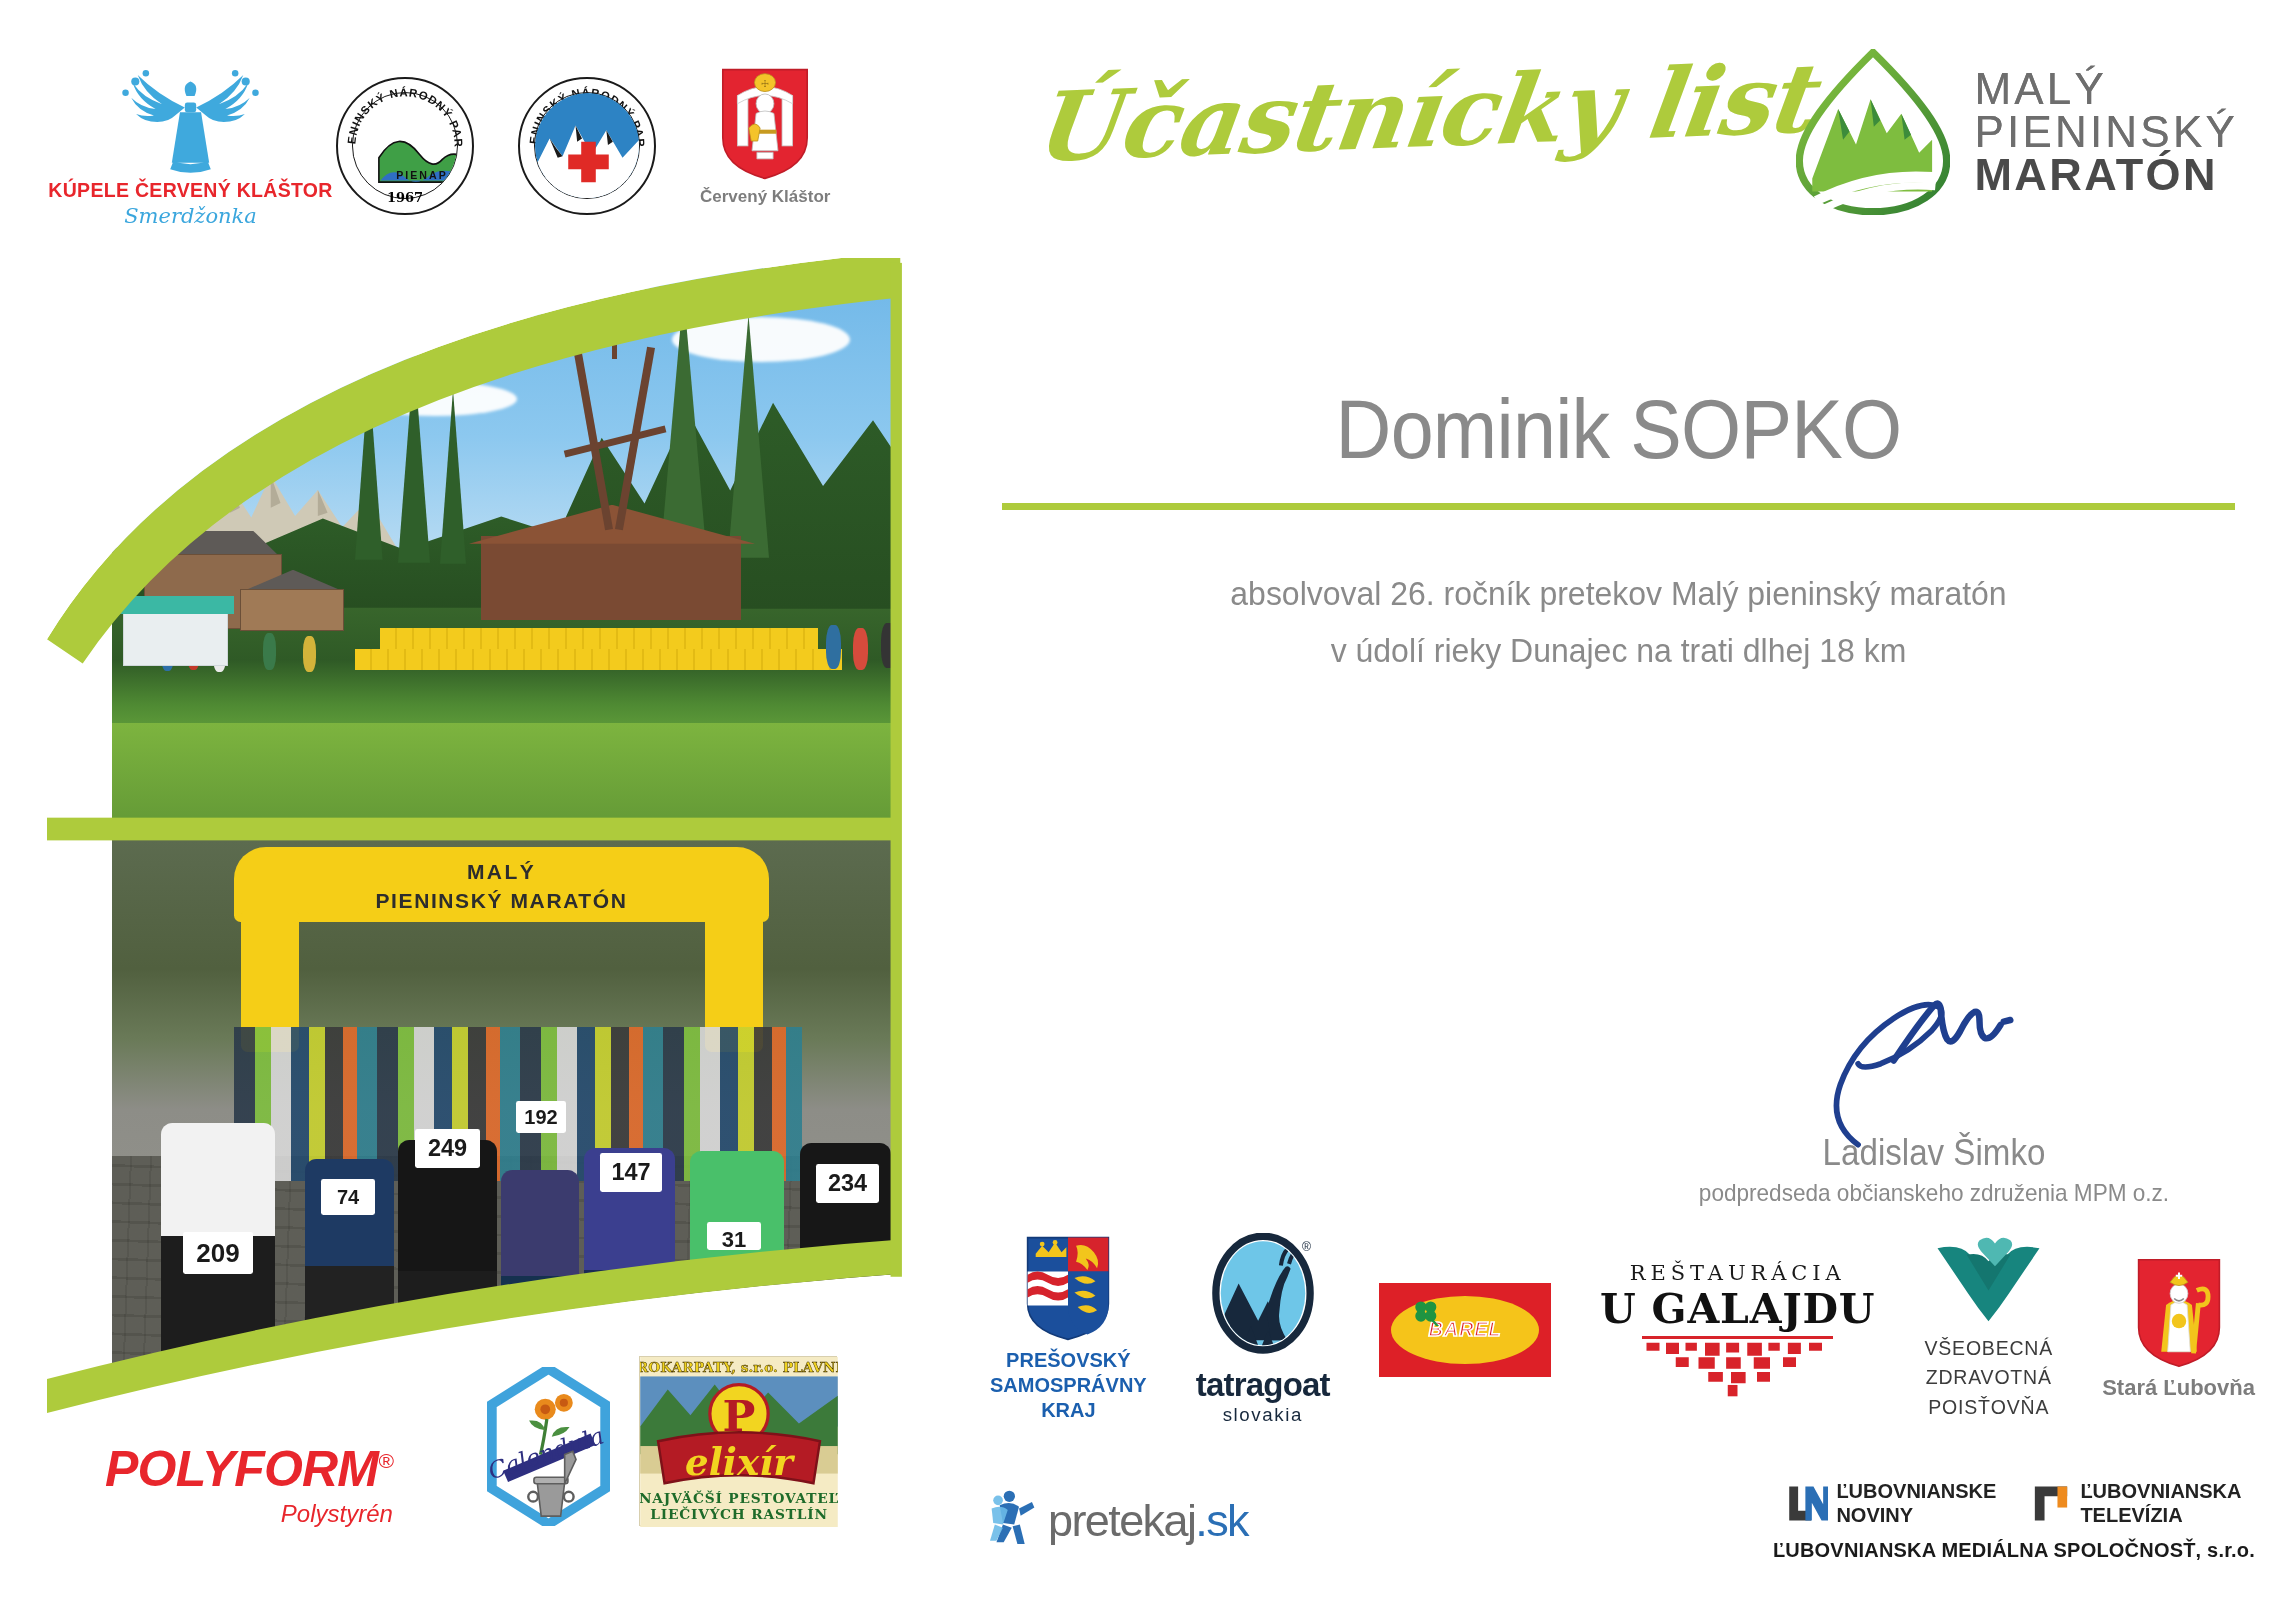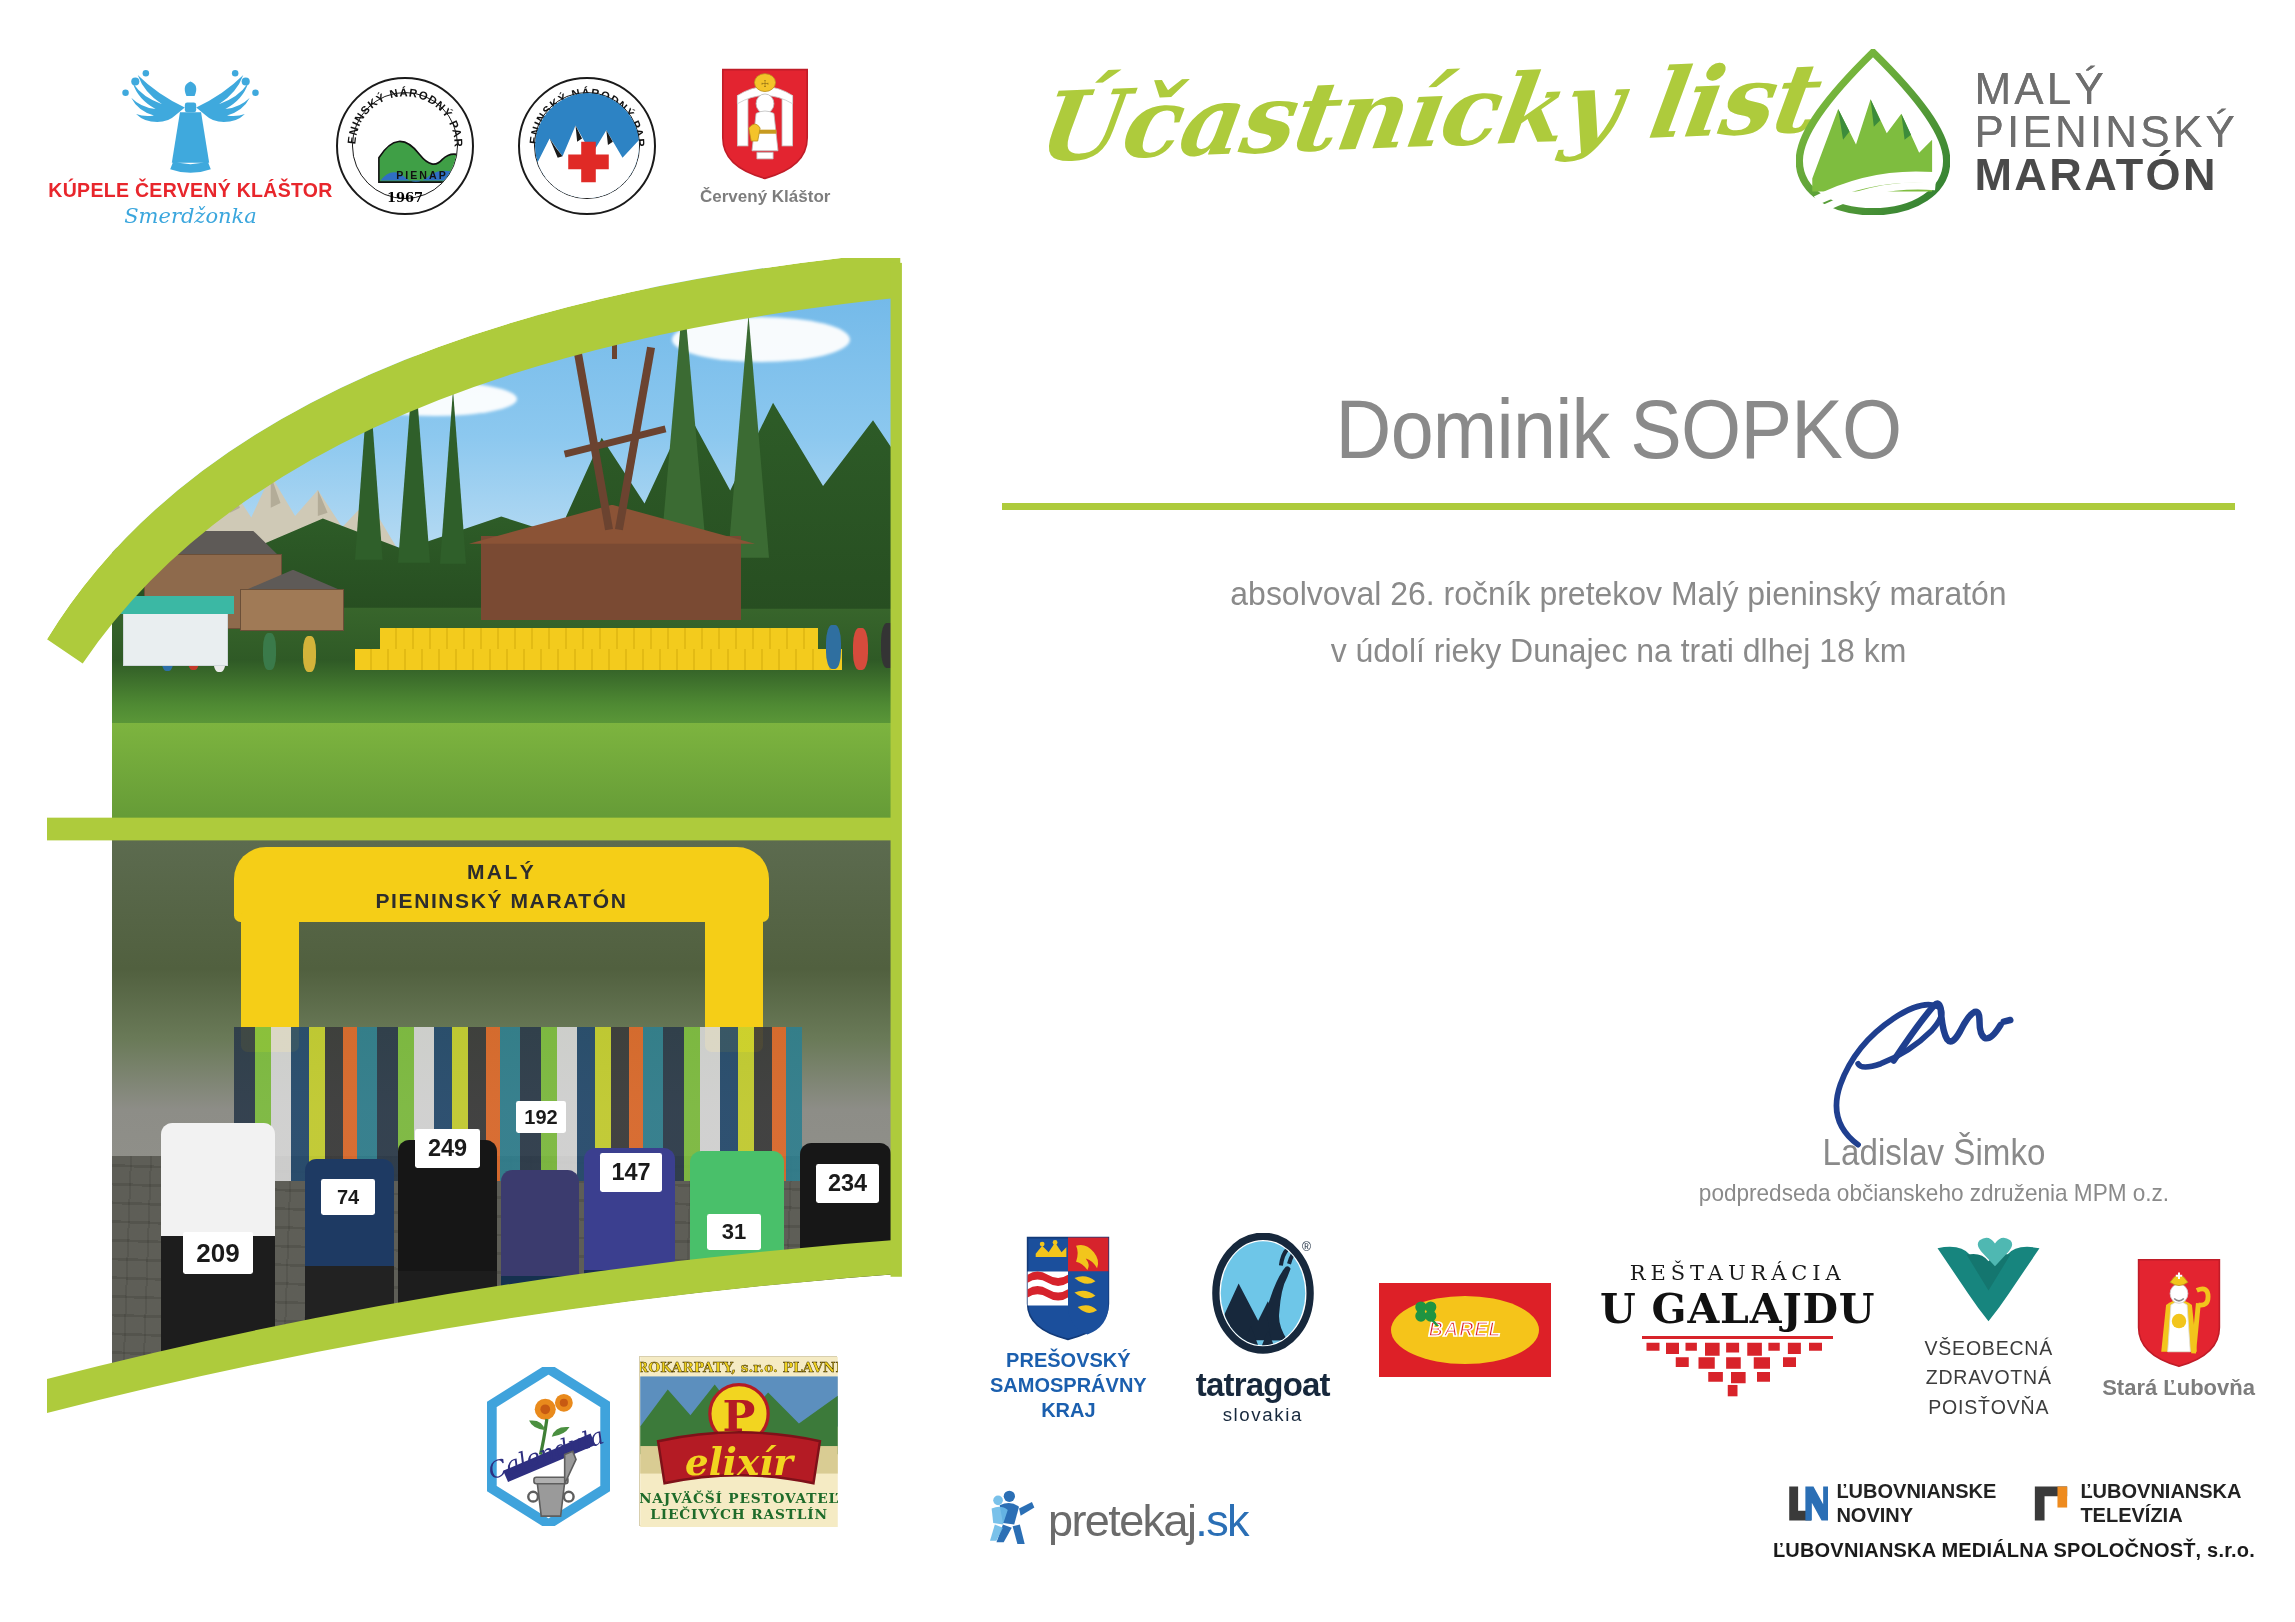--- a/index.html
+++ b/index.html
@@ -389,21 +389,21 @@
           <div class="runner" style="left:286px; width:99px; height:251px; background:linear-gradient(180deg,#161616 0 52%,#1d1d1d 52%);"></div>
           <div class="bib" style="left:303px; bottom:44%; width:65px; height:39px; line-height:39px; font-size:23.5px;">249</div>
 
           <div class="runner" style="left:389px; width:78px; height:221px; background:linear-gradient(180deg,#3b3b6e 0 48%,#15314f 48%);"></div>
           <div class="bib" style="left:404px; bottom:50%; width:50px; height:32px; line-height:32px; font-size:20px;">192</div>
 
           <div class="runner" style="left:472px; width:91px; height:243px; background:linear-gradient(180deg,#3b3f8f 0 50%,#1b2b55 50%);"></div>
           <div class="bib" style="left:488px; bottom:40%; width:62px; height:39px; line-height:39px; font-size:23.5px;">147</div>
 
           <div class="runner" style="left:578px; width:94px; height:240px; background:linear-gradient(180deg,#49c06a 0 48%,#1d1d1d 48%);"></div>
-          <div class="bib" style="left:595px; bottom:30%; width:54px; height:36px; line-height:36px; font-size:22px;">31</div>
+          <div class="bib" style="left:595px; bottom:30%; width:54px; height:28px; line-height:36px; font-size:22px;">31</div>
 
           <div class="runner" style="left:688px; width:91px; height:248px; background:linear-gradient(180deg,#171717 0 50%,#1d1d1d 50%);"></div>
           <div class="bib" style="left:704px; bottom:38%; width:63px; height:39px; line-height:39px; font-size:23.5px;">234</div>
         </div>
       </div>
 
       <svg class="swoosh-svg" viewBox="0 0 1080 1440" preserveAspectRatio="none">
         <path d="M0 470 Q250 60 1080 -10 L1080 46 Q300 120 44 500 Z" fill="#AECB3C"></path>
         <path d="M0 470 Q250 60 1080 -10 L1080 -40 L0 -40 Z" fill="#ffffff"></path>
         <rect x="0" y="690" width="1080" height="28" fill="#AECB3C"></rect>
@@ -425,20 +425,24 @@
       <g fill="none" stroke="#1F3F8F" stroke-linecap="round" stroke-linejoin="round">
         <path d="M96 196 Q58 168 74 122 Q92 72 140 40 Q176 16 196 26 Q206 34 186 56 Q160 82 124 96 Q100 104 96 96" stroke-width="7"></path>
         <path d="M140 92 Q172 44 190 24 Q196 18 198 28 Q200 56 206 66 Q212 74 222 56 Q232 36 240 32 Q246 30 246 44 Q246 60 252 64 Q260 68 272 48" stroke-width="8"></path>
         <path d="M276 44 L284 42" stroke-width="8"></path>
       </g>
     </svg>
     <div class="sign-name">Ladislav Šimko</div>
     <div class="sign-role">podpredseda občianskeho združenia MPM o.z.</div>
   </div>
 
+  <div class="polyform">
+    <div class="pf"><span>POLYFORM</span><sup>®</sup></div>
+    <div class="ps">Polystyrén</div>
+  </div>
 
   <div class="sponsors-bl">
 
     <div class="calendula">
       <svg viewBox="0 0 152 196" width="123" height="159">
         <path d="M76 2 L146 46 V150 L76 194 L6 150 V46 Z" fill="#fff" stroke="#3FA3DC" stroke-width="12"></path>
         <g>
           <circle cx="72" cy="52" r="13" fill="#E98A1C"></circle>
             <circle cx="72" cy="52" r="6" fill="#C75A12"></circle>
           <circle cx="95" cy="44" r="11" fill="#E98A1C"></circle>

